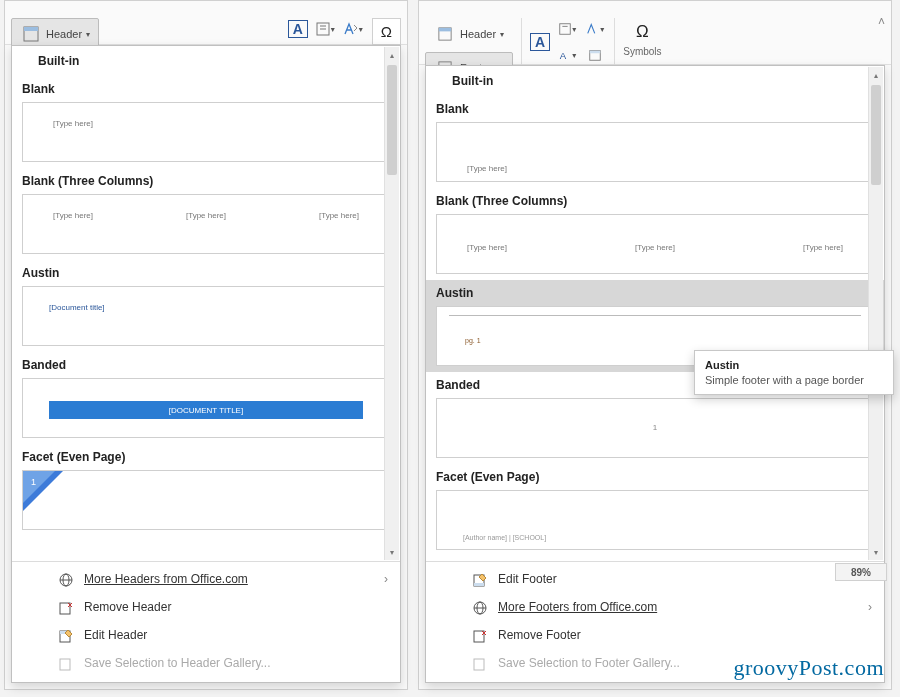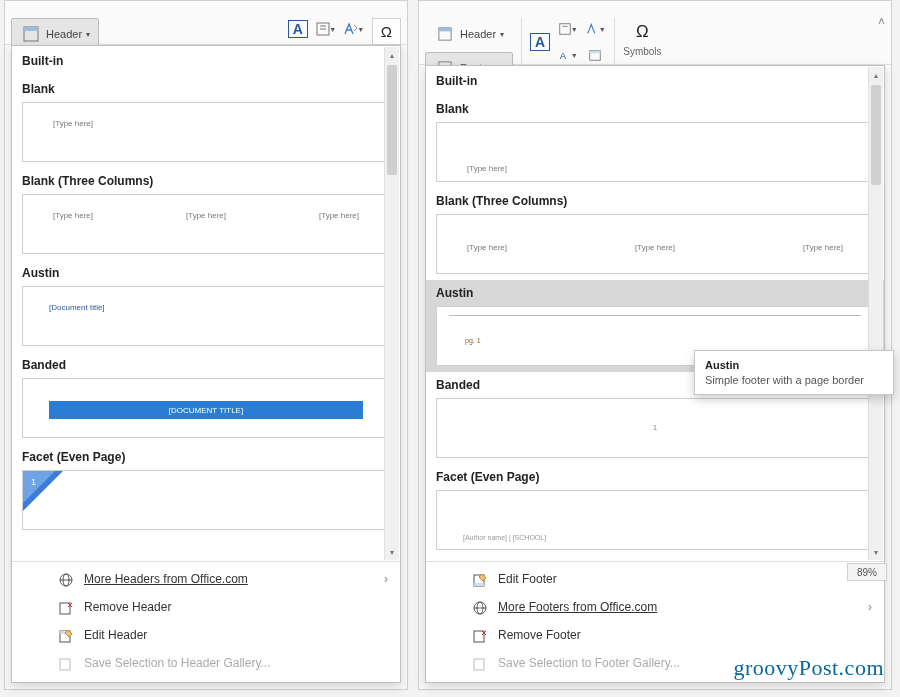--- a/index.html
+++ b/index.html
@@ -13,21 +13,21 @@
 .rb-icon-box{width:22px;height:22px;display:inline-flex;align-items:center;justify-content:center;}
 .caret{font-size:8px;color:#555;}
 .text-group-label{font-size:10px;color:#666;text-align:center;}
 .bigA{border:1px solid #2b579a;padding:0 4px;color:#2b579a;font-weight:600;font-size:14px;}
 .omega-btn{border:1px solid #d0d0d0;padding:4px 8px;background:#fff;}
 .group{display:flex;flex-direction:column;align-items:center;}
 .row{display:flex;align-items:center;gap:6px;}
 .collapse-arrow{position:absolute;right:6px;top:14px;color:#888;font-size:12px;}
 .dd{position:absolute;top:44px;left:6px;right:6px;bottom:6px;background:#fff;border:1px solid #c0c0c0;box-shadow:0 4px 10px rgba(0,0,0,.15);display:flex;flex-direction:column;}
 .dd-scroll{flex:1;overflow:hidden;position:relative;}
-.section-hdr{font-weight:600;padding:8px 10px;font-size:12px;}
+.section-hdr{font-weight:600;padding:8px 26px;font-size:12px;}
 .item{padding:6px 10px;}
 .item-title{font-weight:600;font-size:12px;margin-bottom:6px;}
 .preview{background:#fff;border:1px solid #cfcfcf;position:relative;height:60px;}
 .preview.tall{height:60px;}
 .ph{font-size:8px;color:#777;}
 .blank-ph{position:absolute;left:30px;top:16px;}
 .threecol{display:flex;justify-content:space-between;padding:16px 30px 0 30px;}
 .austin-doc{position:absolute;left:26px;top:16px;font-size:8px;color:#2b579a;}
 .austin-line{position:absolute;left:12px;right:12px;top:8px;height:1px;background:#bbb;}
 .austin-pg{position:absolute;left:28px;top:30px;font-size:7px;color:#8b5a2b;}
@@ -43,21 +43,21 @@
 .mi-icon{width:16px;height:16px;display:inline-flex;align-items:center;justify-content:center;color:#666;font-size:13px;}
 .menuitem .go{margin-left:auto;color:#888;font-size:12px;}
 .underline{text-decoration:underline;}
 .scroll-track{position:absolute;right:1px;top:1px;bottom:1px;width:15px;background:#f0f0f0;border-left:1px solid #e0e0e0;}
 .scroll-up,.scroll-dn{height:16px;display:flex;align-items:center;justify-content:center;font-size:8px;color:#777;}
 .scroll-thumb{position:absolute;left:2px;right:2px;background:#cfcfcf;border-radius:2px;}
 .hover-row{background:#d7d7d7;margin:0 -0px;}
 .tooltip{position:absolute;background:#fff;border:1px solid #c7c7c7;box-shadow:0 4px 10px rgba(0,0,0,.2);padding:8px 10px;font-size:11px;z-index:50;width:200px;}
 .tooltip .tt-title{font-weight:600;margin-bottom:3px;}
 .tooltip .tt-desc{color:#555;}
-.zoom-bar{position:absolute;right:0;bottom:6px;width:40px;height:18px;background:#f3f3f3;border:1px solid #d0d0d0;font-size:10px;display:flex;align-items:center;justify-content:center;color:#555;}
+.zoom-bar{position:absolute;right:0;bottom:6px;width:52px;height:18px;background:#f3f3f3;border:1px solid #d0d0d0;font-size:10px;display:flex;align-items:center;justify-content:center;color:#555;font-weight:bold;}
 .brand{position:absolute;right:16px;bottom:16px;font-family:Georgia,"Times New Roman",serif;font-size:22px;color:#0369a1;letter-spacing:.5px;}
 svg{display:block;}
 </style>
 </head>
 <body>
 
 <div class="pane pane-left">
   <div class="ribbon">
     <div class="rb-btn selected">
       <span class="rb-icon-box">

